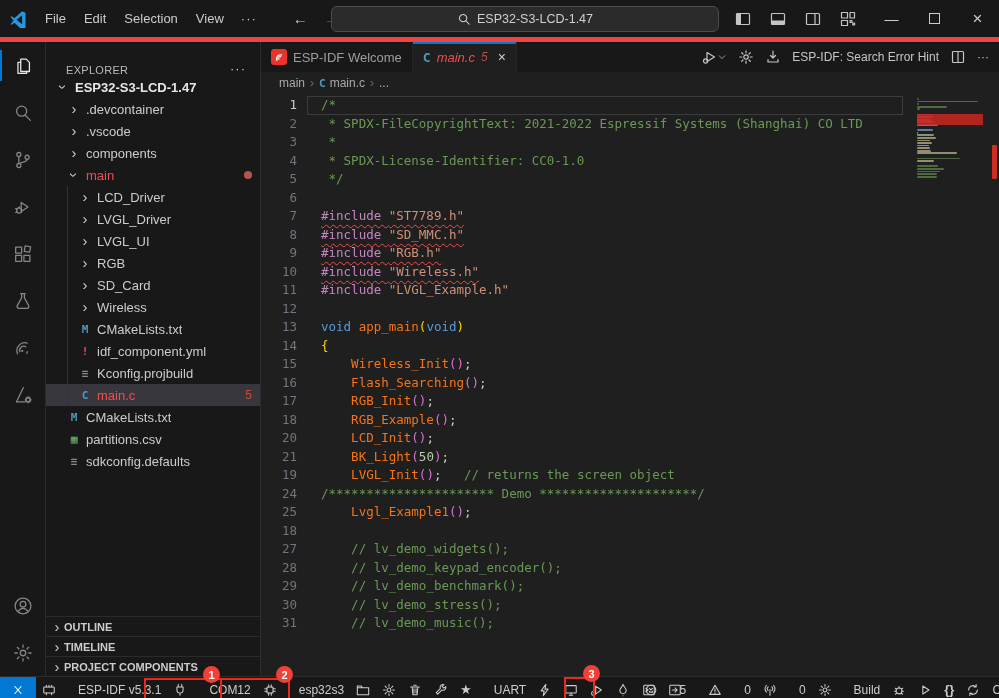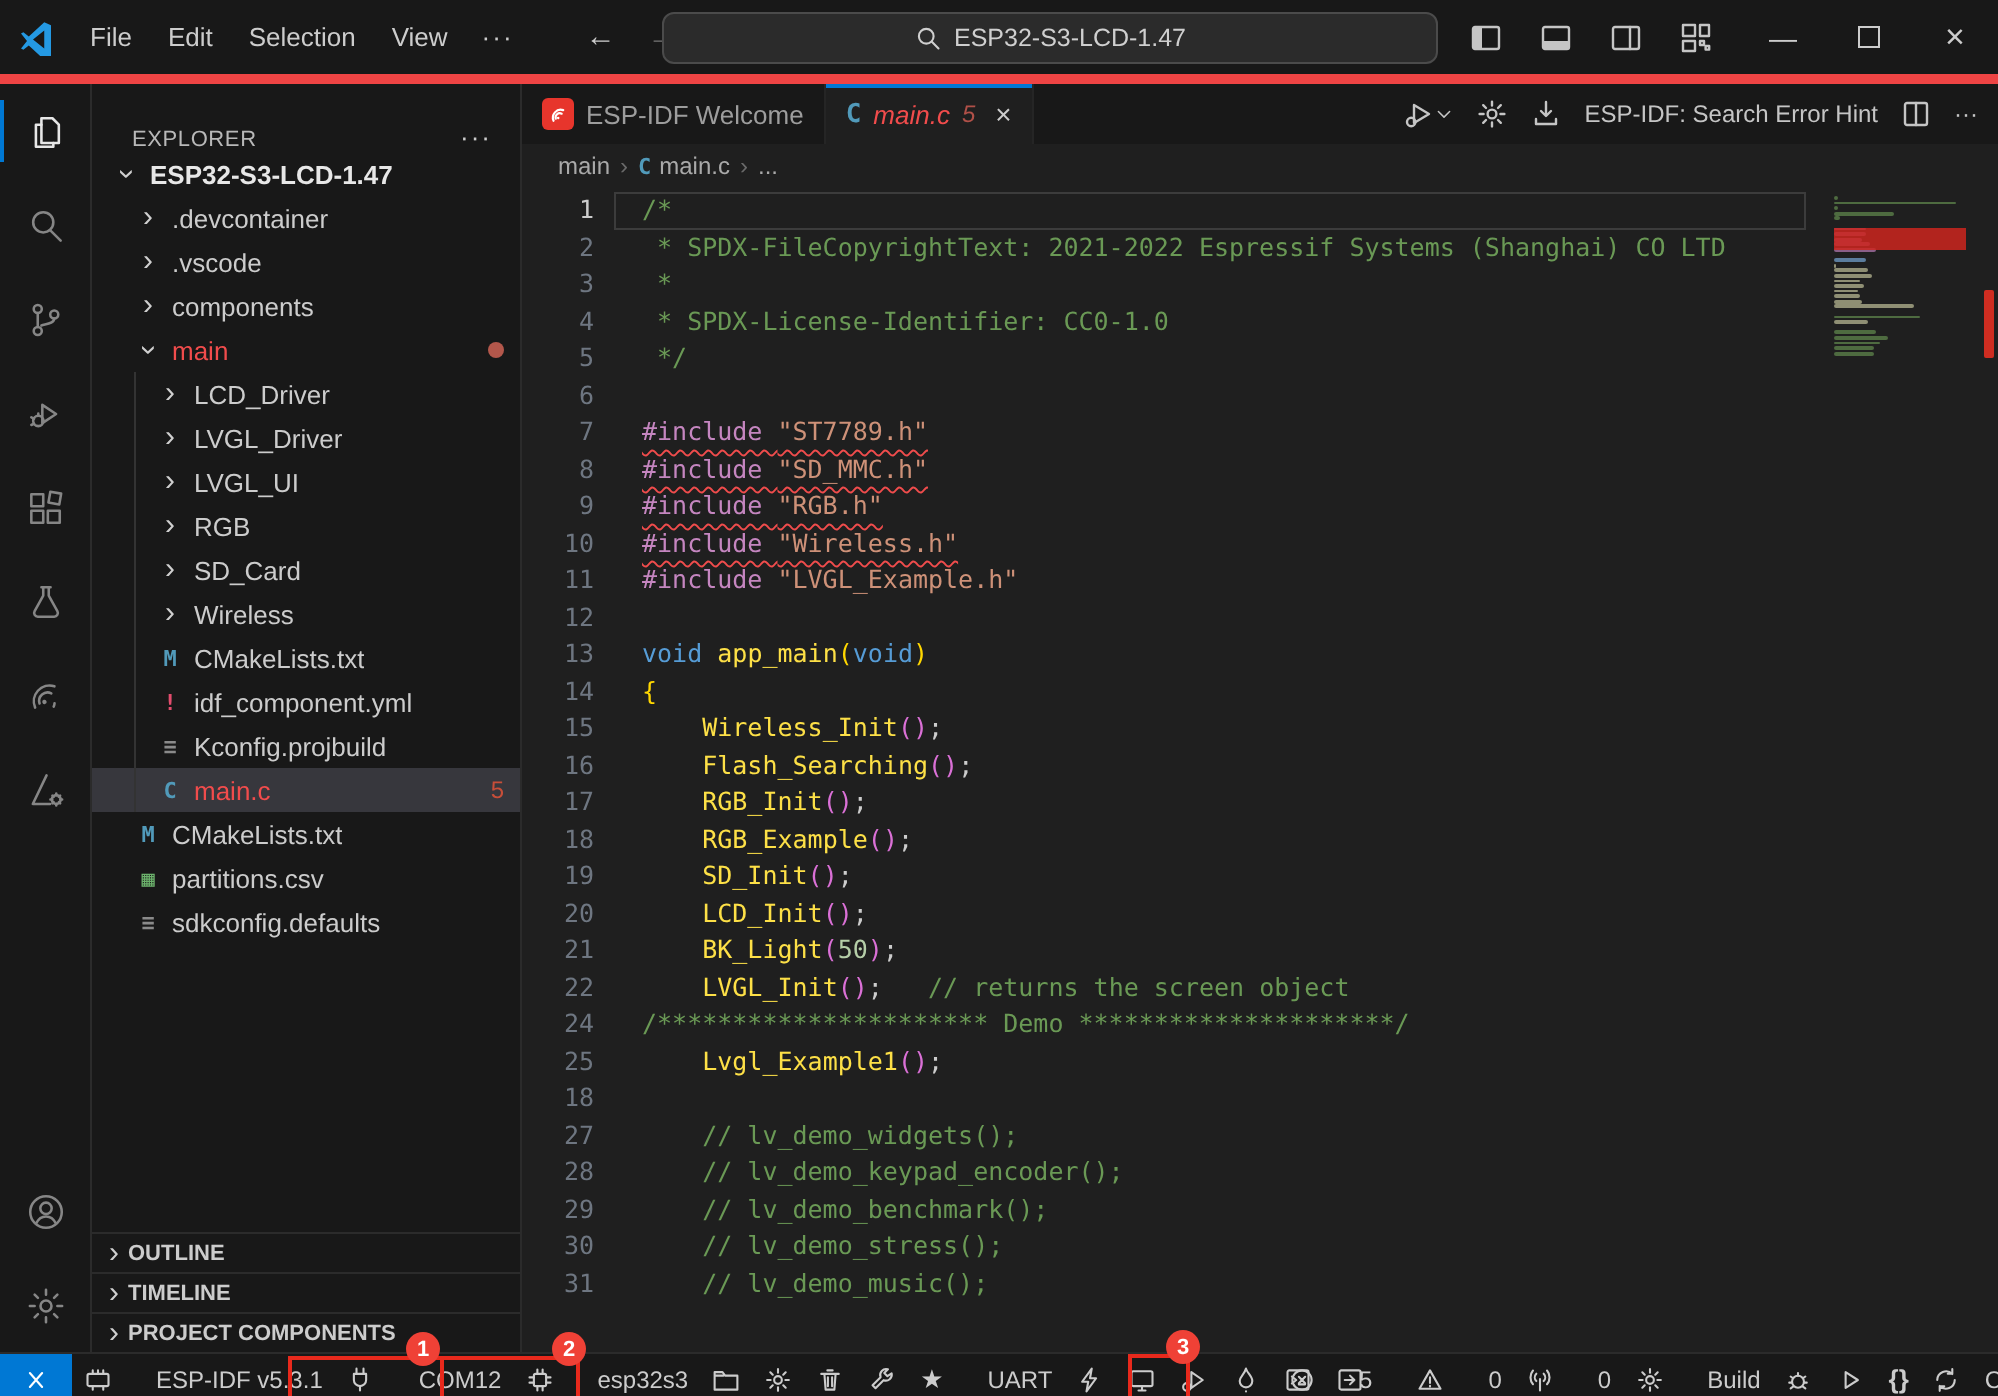--- a/index.html
+++ b/index.html
@@ -70,21 +70,21 @@
   .bc-sep{color:#6a6a6a}
   .bc .cicon{font-size:11px}
 
   .code-wrap{flex:1;position:relative;font-family:"DejaVu Sans Mono",monospace;font-size:12.5px;line-height:18.5px;padding-top:2px}
   .code-line{height:18.5px;display:flex;white-space:pre;position:relative}
   .ln{width:36px;flex:none;text-align:right;color:#6e7681}
   .cur .ln{color:#cccccc}
   .cur::after{content:"";position:absolute;left:46px;right:96px;top:0;bottom:0;border:1px solid #3c3c3c;pointer-events:none}
   .lc{padding-left:24px}
   .lc.sq{text-decoration-line:underline;text-decoration-style:wavy;text-decoration-color:#f14c4c;text-decoration-thickness:1px;text-underline-offset:4px}
-  .tk-c{color:#6a9955}.tk-k{color:#569cd6}.tk-f{color:#fde047}.tk-p{color:#c586c0}.tk-s{color:#ce9178}
+  .tk-c{color:#6a9955}.tk-k{color:#569cd6}.tk-f{color:#f97316}.tk-p{color:#c586c0}.tk-s{color:#ce9178}
   .tk-n{color:#b5cea8}.tk-t{color:#cccccc}.tk-b1{color:#ffd700}.tk-b2{color:#da70d6}
 
   .minimap{position:absolute;top:0;right:16px;width:66px;padding-top:4px}
   .mbar{height:1.8px;margin-bottom:.8px;border-radius:1px}
   .mband{position:absolute;left:0;width:66px;background:rgba(205,38,31,.85)}
   .ovr{position:absolute;right:2px;width:5px;background:#cf2d21;border-radius:1px}
 
   
   .statusbar{height:25px;border-top:1px solid #2b2b2b;background:#181818;display:flex;align-items:center;font-size:12px;color:#cccccc;padding-right:8px}
   .sb-item{display:flex;align-items:center;gap:22px;padding:0 6px;height:100%;flex:none}
@@ -427,24 +427,23 @@
           <div class="code-line"><span class="ln">9</span><span class="lc sq"><span class="tk-p">#include </span><span class="tk-s">"RGB.h"</span></span></div>
           <div class="code-line"><span class="ln">10</span><span class="lc sq"><span class="tk-p">#include </span><span class="tk-s">"Wireless.h"</span></span></div>
           <div class="code-line"><span class="ln">11</span><span class="lc"><span class="tk-p">#include </span><span class="tk-s">"LVGL_Example.h"</span></span></div>
           <div class="code-line"><span class="ln">12</span><span class="lc"></span></div>
           <div class="code-line"><span class="ln">13</span><span class="lc"><span class="tk-k">void</span><span class="tk-t"> </span><span class="tk-f">app_main</span><span class="tk-b1">(</span><span class="tk-k">void</span><span class="tk-b1">)</span></span></div>
           <div class="code-line"><span class="ln">14</span><span class="lc"><span class="tk-b1">{</span></span></div>
           <div class="code-line"><span class="ln">15</span><span class="lc"><span class="tk-t">    </span><span class="tk-f">Wireless_Init</span><span class="tk-b2">(</span><span class="tk-b2">)</span><span class="tk-t">;</span></span></div>
           <div class="code-line"><span class="ln">16</span><span class="lc"><span class="tk-t">    </span><span class="tk-f">Flash_Searching</span><span class="tk-b2">(</span><span class="tk-b2">)</span><span class="tk-t">;</span></span></div>
           <div class="code-line"><span class="ln">17</span><span class="lc"><span class="tk-t">    </span><span class="tk-f">RGB_Init</span><span class="tk-b2">(</span><span class="tk-b2">)</span><span class="tk-t">;</span></span></div>
           <div class="code-line"><span class="ln">18</span><span class="lc"><span class="tk-t">    </span><span class="tk-f">RGB_Example</span><span class="tk-b2">(</span><span class="tk-b2">)</span><span class="tk-t">;</span></span></div>
-          <div class="code-line"><span class="ln">19</span><span class="lc"><span class="tk-t">    </span><span class="tk-f">SD_Init</span><span class="tk-b2">(</span><span class="tk-b2">)</span><span class="tk-t">;</span></span></div>
           <div class="code-line"><span class="ln">20</span><span class="lc"><span class="tk-t">    </span><span class="tk-f">LCD_Init</span><span class="tk-b2">(</span><span class="tk-b2">)</span><span class="tk-t">;</span></span></div>
           <div class="code-line"><span class="ln">21</span><span class="lc"><span class="tk-t">    </span><span class="tk-f">BK_Light</span><span class="tk-b2">(</span><span class="tk-n">50</span><span class="tk-b2">)</span><span class="tk-t">;</span></span></div>
-          <div class="code-line"><span class="ln">22</span><span class="lc"><span class="tk-t">    </span><span class="tk-f">LVGL_Init</span><span class="tk-b2">(</span><span class="tk-b2">)</span><span class="tk-t">;</span><span class="tk-t">   </span><span class="tk-c">// returns the screen object</span></span></div>
+          <div class="code-line"><span class="ln">19</span><span class="lc"><span class="tk-t">    </span><span class="tk-f">LVGL_Init</span><span class="tk-b2">(</span><span class="tk-b2">)</span><span class="tk-t">;</span><span class="tk-t">   </span><span class="tk-c">// returns the screen object</span></span></div>
           <div class="code-line"><span class="ln">24</span><span class="lc"><span class="tk-c">/********************** Demo *********************/</span></span></div>
           <div class="code-line"><span class="ln">25</span><span class="lc"><span class="tk-t">    </span><span class="tk-f">Lvgl_Example1</span><span class="tk-b2">(</span><span class="tk-b2">)</span><span class="tk-t">;</span></span></div>
           <div class="code-line"><span class="ln">18</span><span class="lc"></span></div>
           <div class="code-line"><span class="ln">27</span><span class="lc"><span class="tk-c">    // lv_demo_widgets();</span></span></div>
           <div class="code-line"><span class="ln">28</span><span class="lc"><span class="tk-c">    // lv_demo_keypad_encoder();</span></span></div>
           <div class="code-line"><span class="ln">29</span><span class="lc"><span class="tk-c">    // lv_demo_benchmark();</span></span></div>
           <div class="code-line"><span class="ln">30</span><span class="lc"><span class="tk-c">    // lv_demo_stress();</span></span></div>
           <div class="code-line"><span class="ln">31</span><span class="lc"><span class="tk-c">    // lv_demo_music();</span></span></div>
         </div>
       <div class="minimap" id="minimap">

